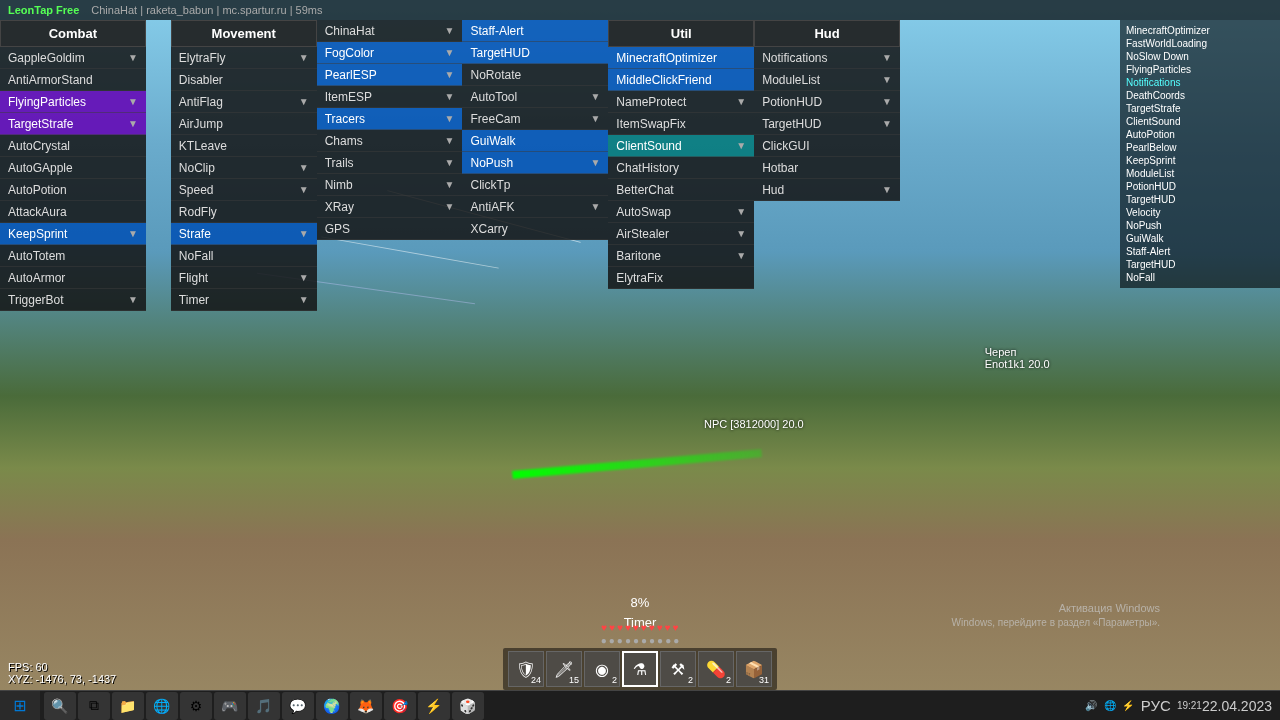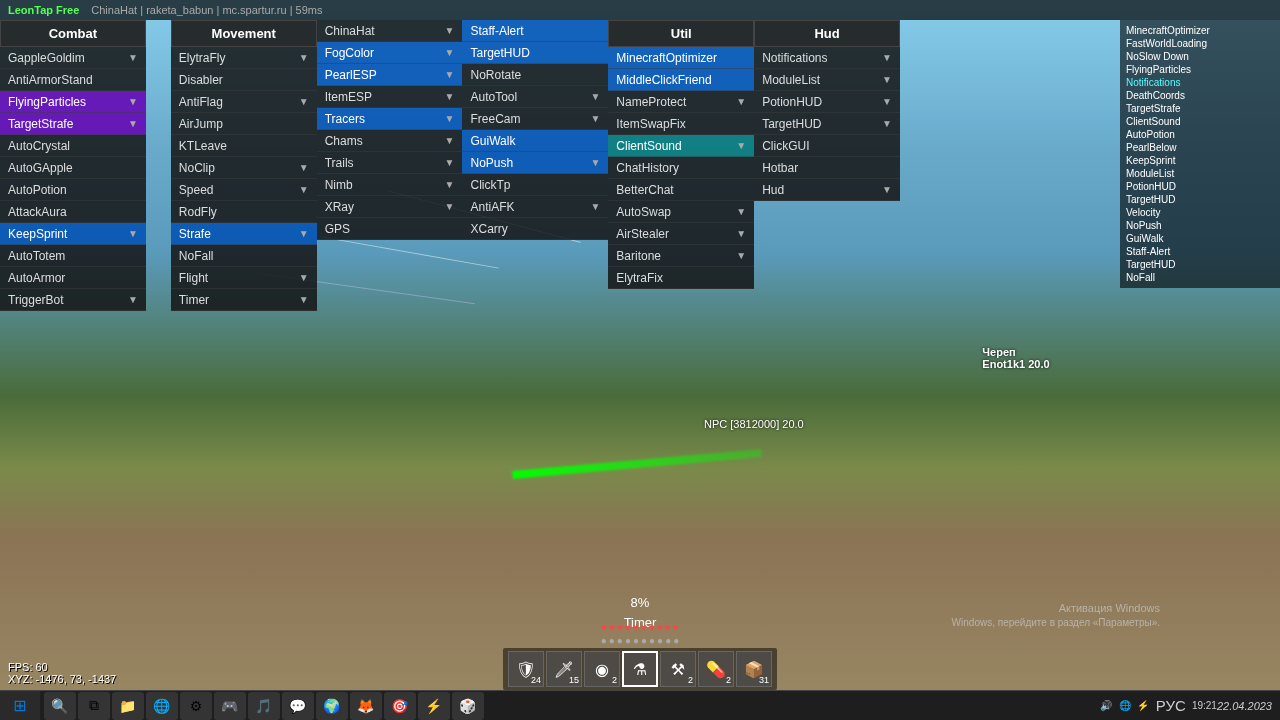--- a/index.html
+++ b/index.html
@@ -233,21 +233,20 @@
 
     
     .player-name-label {
       position: absolute;
       top: 48%;
       right: 18%;
       color: #fff;
       font-size: 11px;
       z-index: 50;
       text-shadow: 0 0 3px #000;
-      font-weight: bold;
     }
 
     
     .taskbar {
       position: absolute;
       bottom: 0;
       left: 0;
       width: 100%;
       height: 30px;
       background: #1e1e1e;
@@ -757,16 +756,16 @@
         <span>🎲</span>
       </div>
   </div>
   <div class="taskbar-tray">
     <span>🔊</span>
     <span>🌐</span>
     <span>⚡</span>
     <span style="font-size:15px;color:#ccc;">РУС</span>
     <div style="display:flex;align-items:center;">
       <span>19:21</span>
-      <span style="font-size:11px;font-style:italic;">22.04.2023</span>
+      <span style="font-size:14px;">22.04.2023</span>
     </div>
   </div>
 </div>
 
 </body></html>

